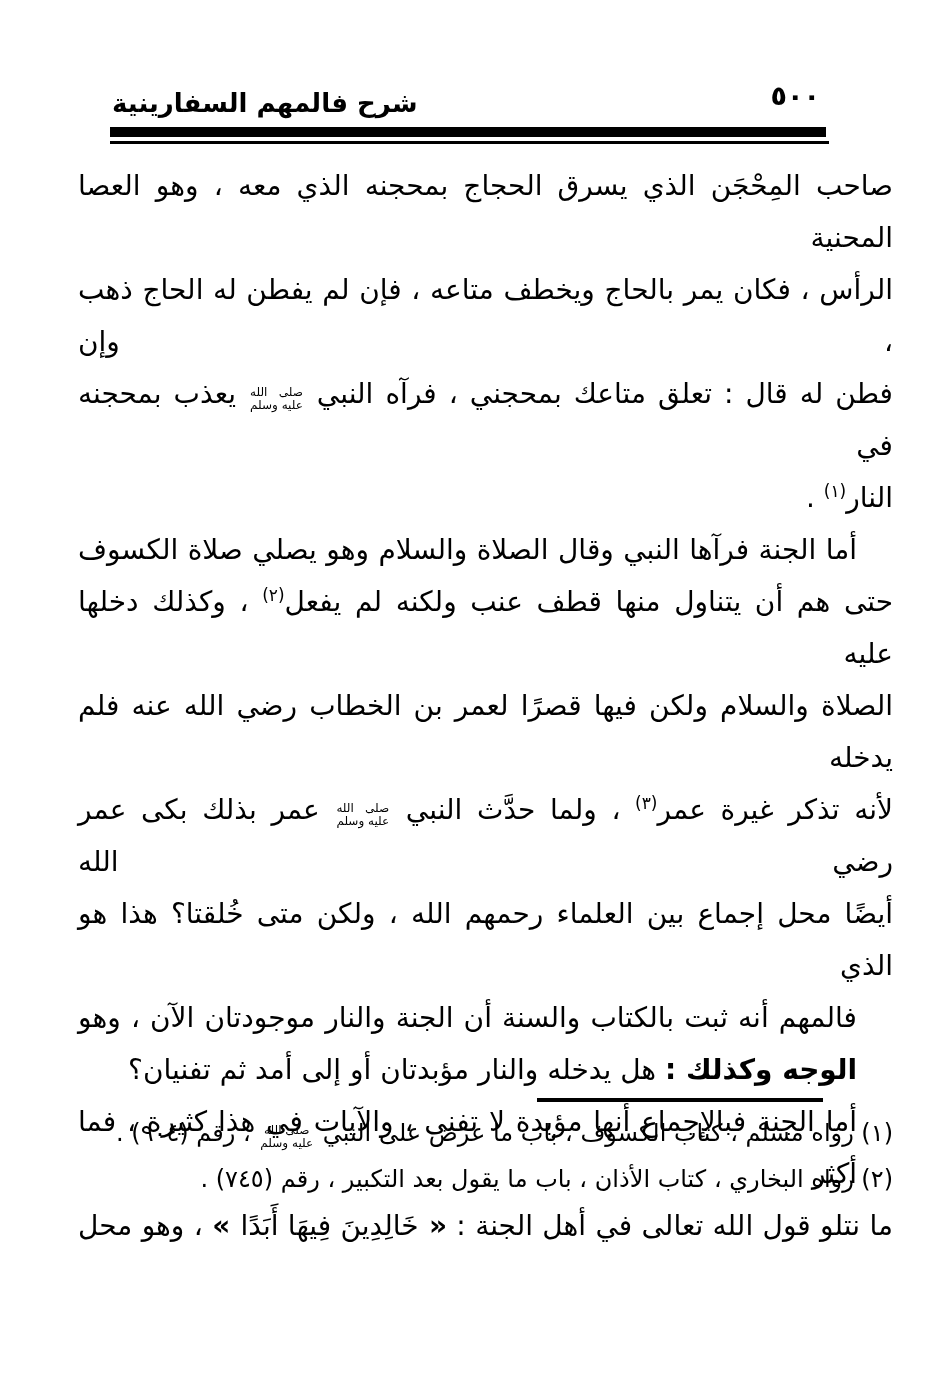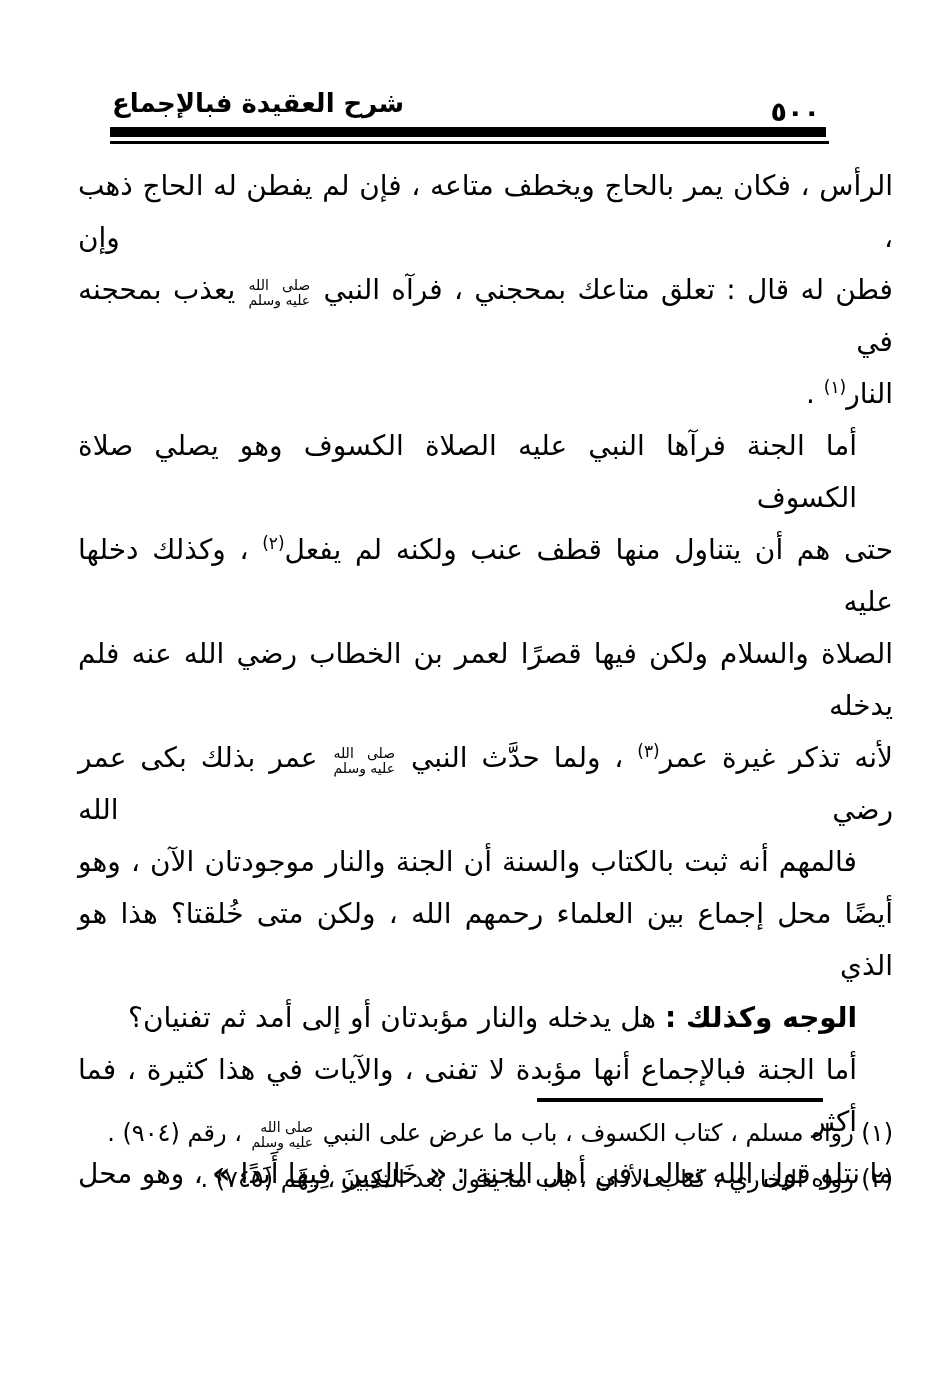--- a/index.html
+++ b/index.html
@@ -12,75 +12,76 @@
     direction:rtl;
     font-family:"DejaVu Sans", sans-serif;
     overflow:hidden;
   }
   
   .hdr-title {
     position:absolute; top:88px; left:112px;
     font-size:26px; font-weight:bold; line-height:1.2;
   }
   .hdr-num {
-    position:absolute; top:96px; right:130px;
+    position:absolute; top:80px; right:130px;
     font-size:27px; font-weight:bold; letter-spacing:3px;
   }
   .rule-thick { position:absolute; top:127px; left:110px; width:716px; height:10px; background:#000; }
   .rule-thin  { position:absolute; top:141px; left:110px; width:719px; height:3px;  background:#000; }
   
   .body-text {
     position:absolute; top:160px; right:57px; left:78px;
     font-size:28px; line-height:52px;
   }
   .bl { text-align:justify; text-align-last:justify; }
   .bl.last { text-align:right; text-align-last:right; }
   .bl.ind { padding-right:36px; }
   .lead { font-weight:bold; }
   sup.fnref { font-size:17px; line-height:0; vertical-align:10px; }
   .saw {
-    display:inline-block; font-size:14px; line-height:1.05;
-    text-align:right; vertical-align:-6px; margin:0 2px; font-weight:normal;
+    display:inline-block; font-size:12px; line-height:1.05;
+    text-align:center; vertical-align:-6px; margin:0 2px; font-weight:normal;
   }
   .qb { font-weight:bold; }
   
   .fn-sep { position:absolute; top:1098px; right:127px; width:286px; height:4px; background:#000; }
   .footnotes {
     position:absolute; top:1110px; right:57px; left:78px;
     font-size:24px; line-height:46px; text-align:right;
   }
 </style>
 </head>
 <body>
 
 <div class="page">
 
-  <div class="hdr-title">شرح العقيدة فبالإجماع</div>
+  <div class="hdr-title">شرح فالمهم السفارينية</div>
   <div class="hdr-num">٥٠٠</div>
   <div class="rule-thick"></div>
   <div class="rule-thin"></div>
 
   <div class="body-text">
 
     <div>
+      <div class="bl">صاحب المِحْجَن الذي يسرق الحجاج بمحجنه الذي معه ، وهو العصا المحنية</div>
       <div class="bl">الرأس ، فكان يمر بالحاج ويخطف متاعه ، فإن لم يفطن له الحاج ذهب ، وإن</div>
       <div class="bl">فطن له قال : تعلق متاعك بمحجني ، فرآه النبي <span class="saw">صلى الله<br>عليه وسلم</span> يعذب بمحجنه في</div>
       <div class="bl last">النار<sup class="fnref">(١)</sup> .</div>
     </div>
 
     <div>
-      <div class="bl ind">أما الجنة فرآها النبي عليه الصلاة الكسوف وهو يصلي صلاة الكسوف</div>
+      <div class="bl ind">أما الجنة فرآها النبي وقال الصلاة والسلام وهو يصلي صلاة الكسوف</div>
       <div class="bl">حتى هم أن يتناول منها قطف عنب ولكنه لم يفعل<sup class="fnref">(٢)</sup> ، وكذلك دخلها عليه</div>
       <div class="bl">الصلاة والسلام ولكن فيها قصرًا لعمر بن الخطاب رضي الله عنه فلم يدخله</div>
       <div class="bl">لأنه تذكر غيرة عمر<sup class="fnref">(٣)</sup> ، ولما حدَّث النبي <span class="saw">صلى الله<br>عليه وسلم</span> عمر بذلك بكى عمر رضي الله</div>
     </div>
 
     <div>
+      <div class="bl">أيضًا محل إجماع بين العلماء رحمهم الله ، ولكن متى خُلقتا؟ هذا هو الذي</div>
       <div class="bl ind">فالمهم أنه ثبت بالكتاب والسنة أن الجنة والنار موجودتان الآن ، وهو</div>
-      <div class="bl">أيضًا محل إجماع بين العلماء رحمهم الله ، ولكن متى خُلقتا؟ هذا هو الذي</div>
     </div>
 
     <div>
       <div class="bl ind last">
         <span class="lead">الوجه وكذلك :</span><span> هل يدخله والنار مؤبدتان أو إلى أمد ثم تفنيان؟</span>
       </div>
     </div>
 
     <div>
       <div class="bl ind">أما الجنة فبالإجماع أنها مؤبدة لا تفنى ، والآيات في هذا كثيرة ، فما أكثر</div>

